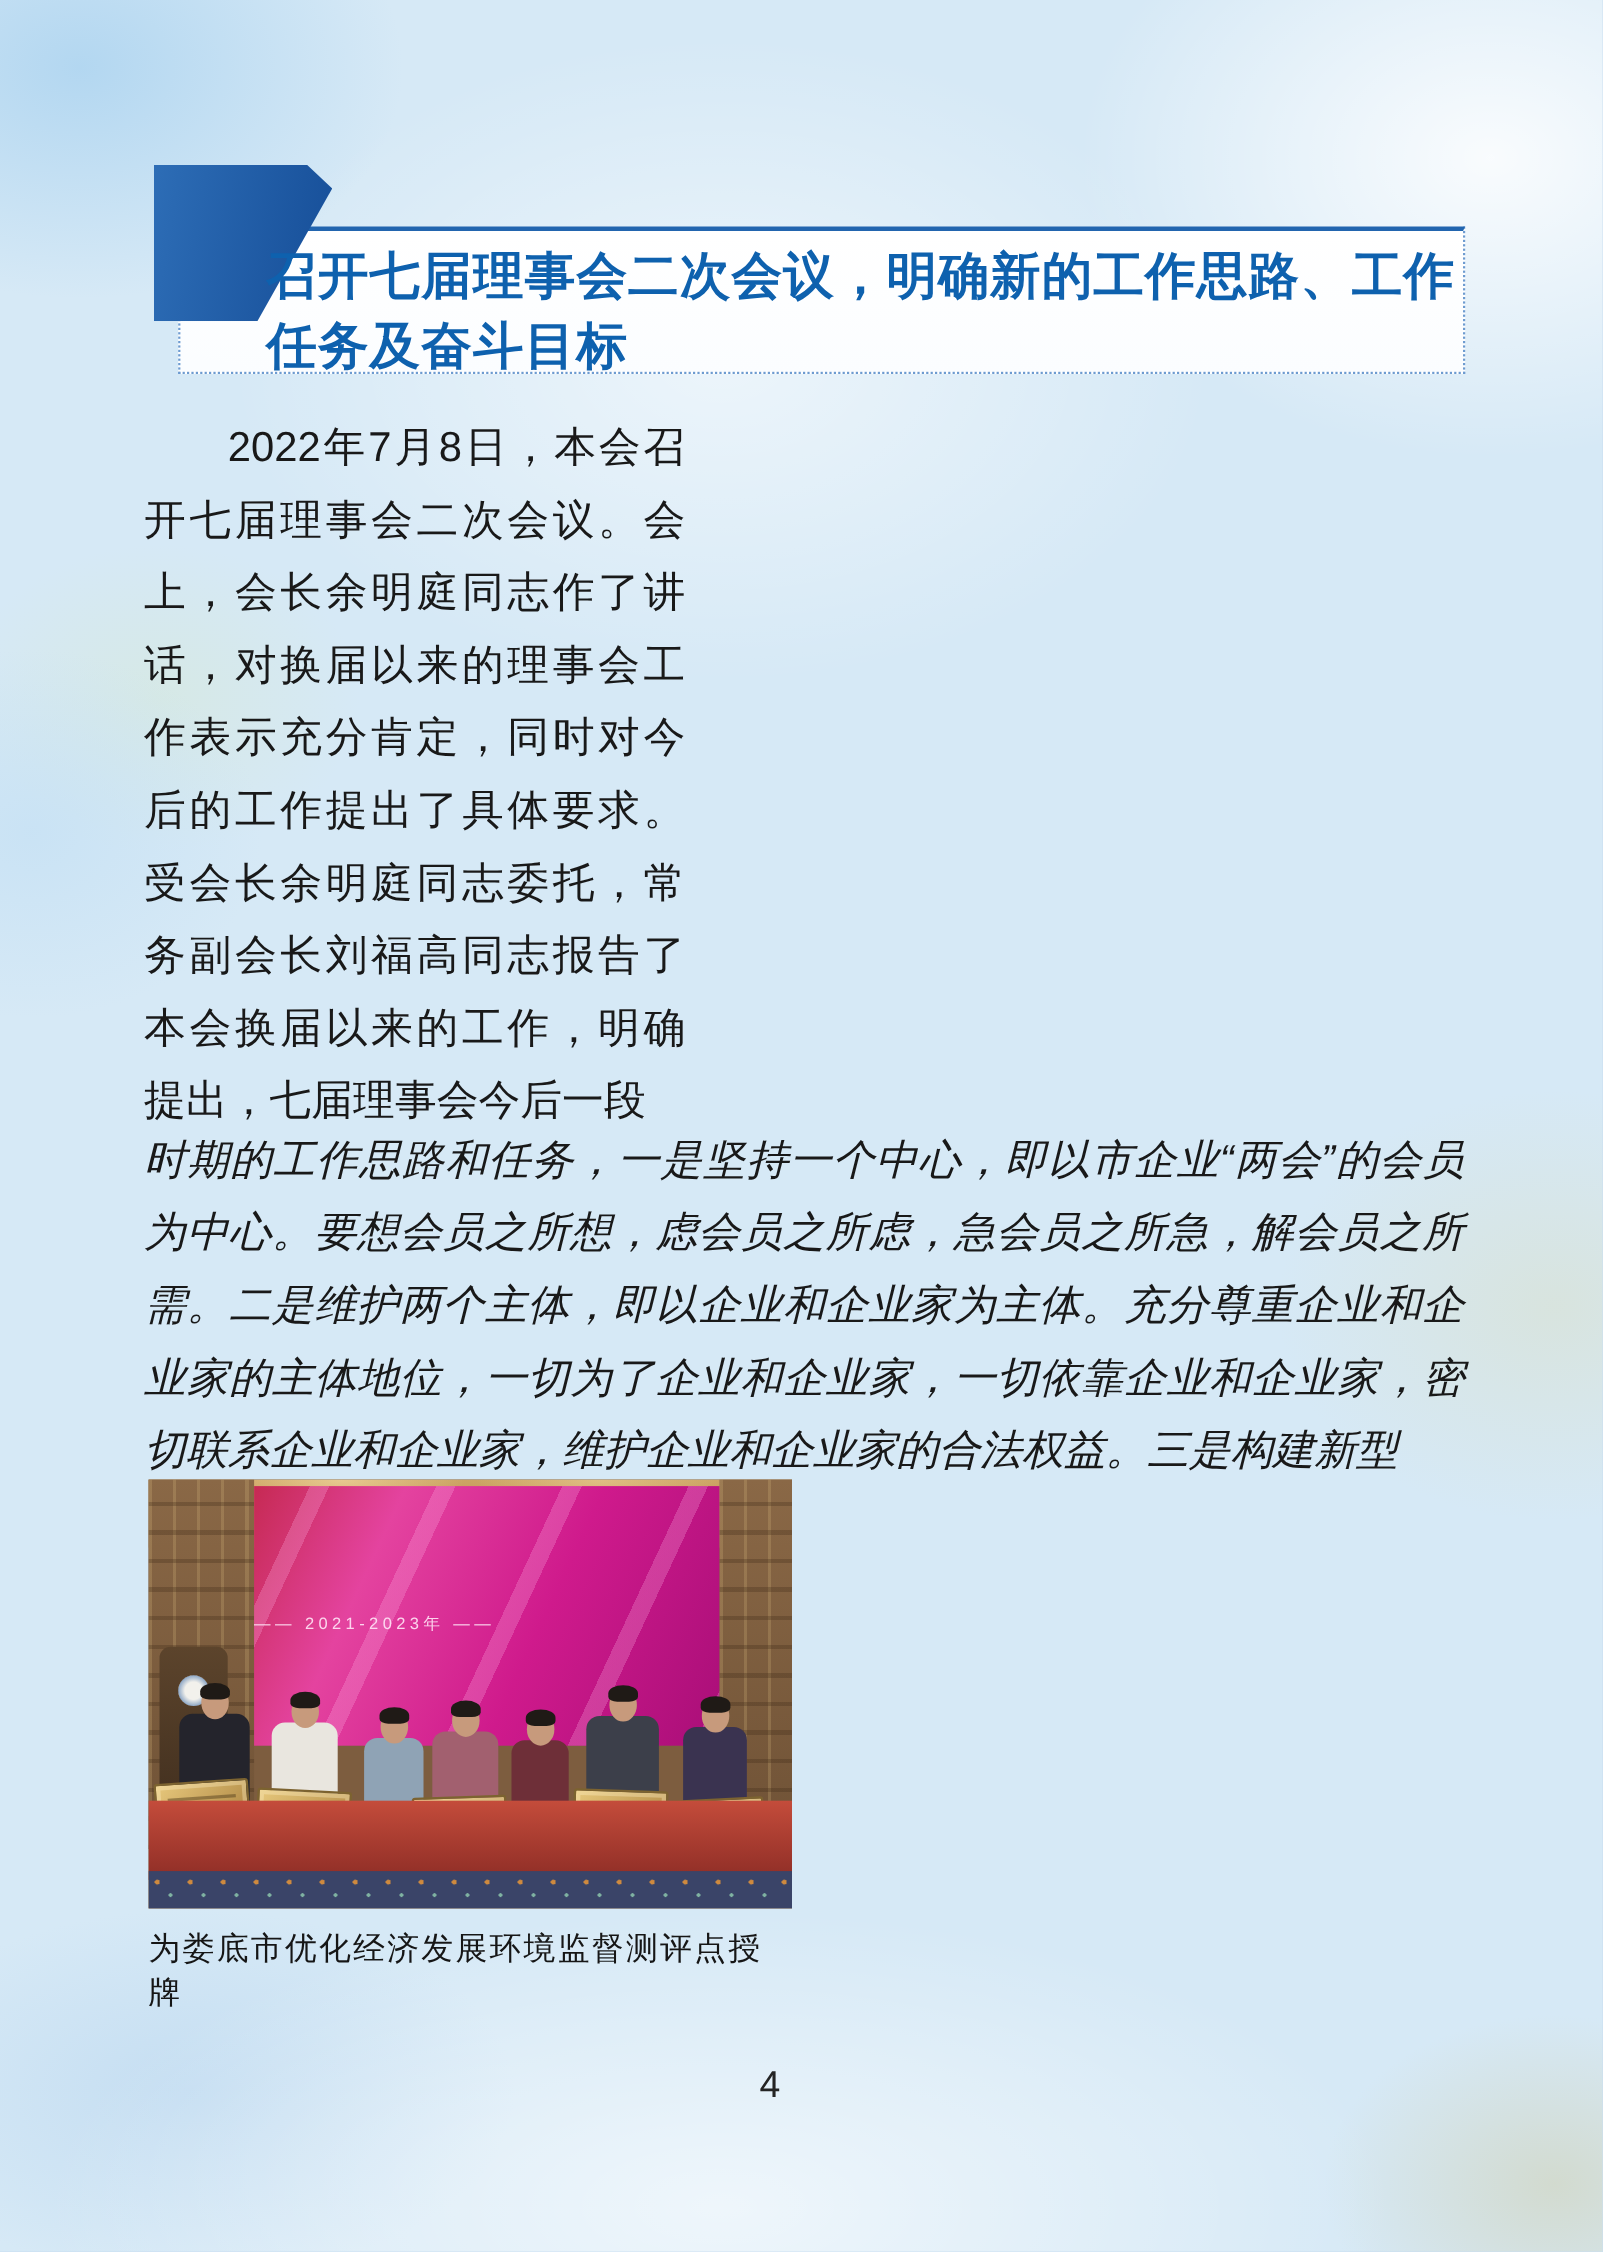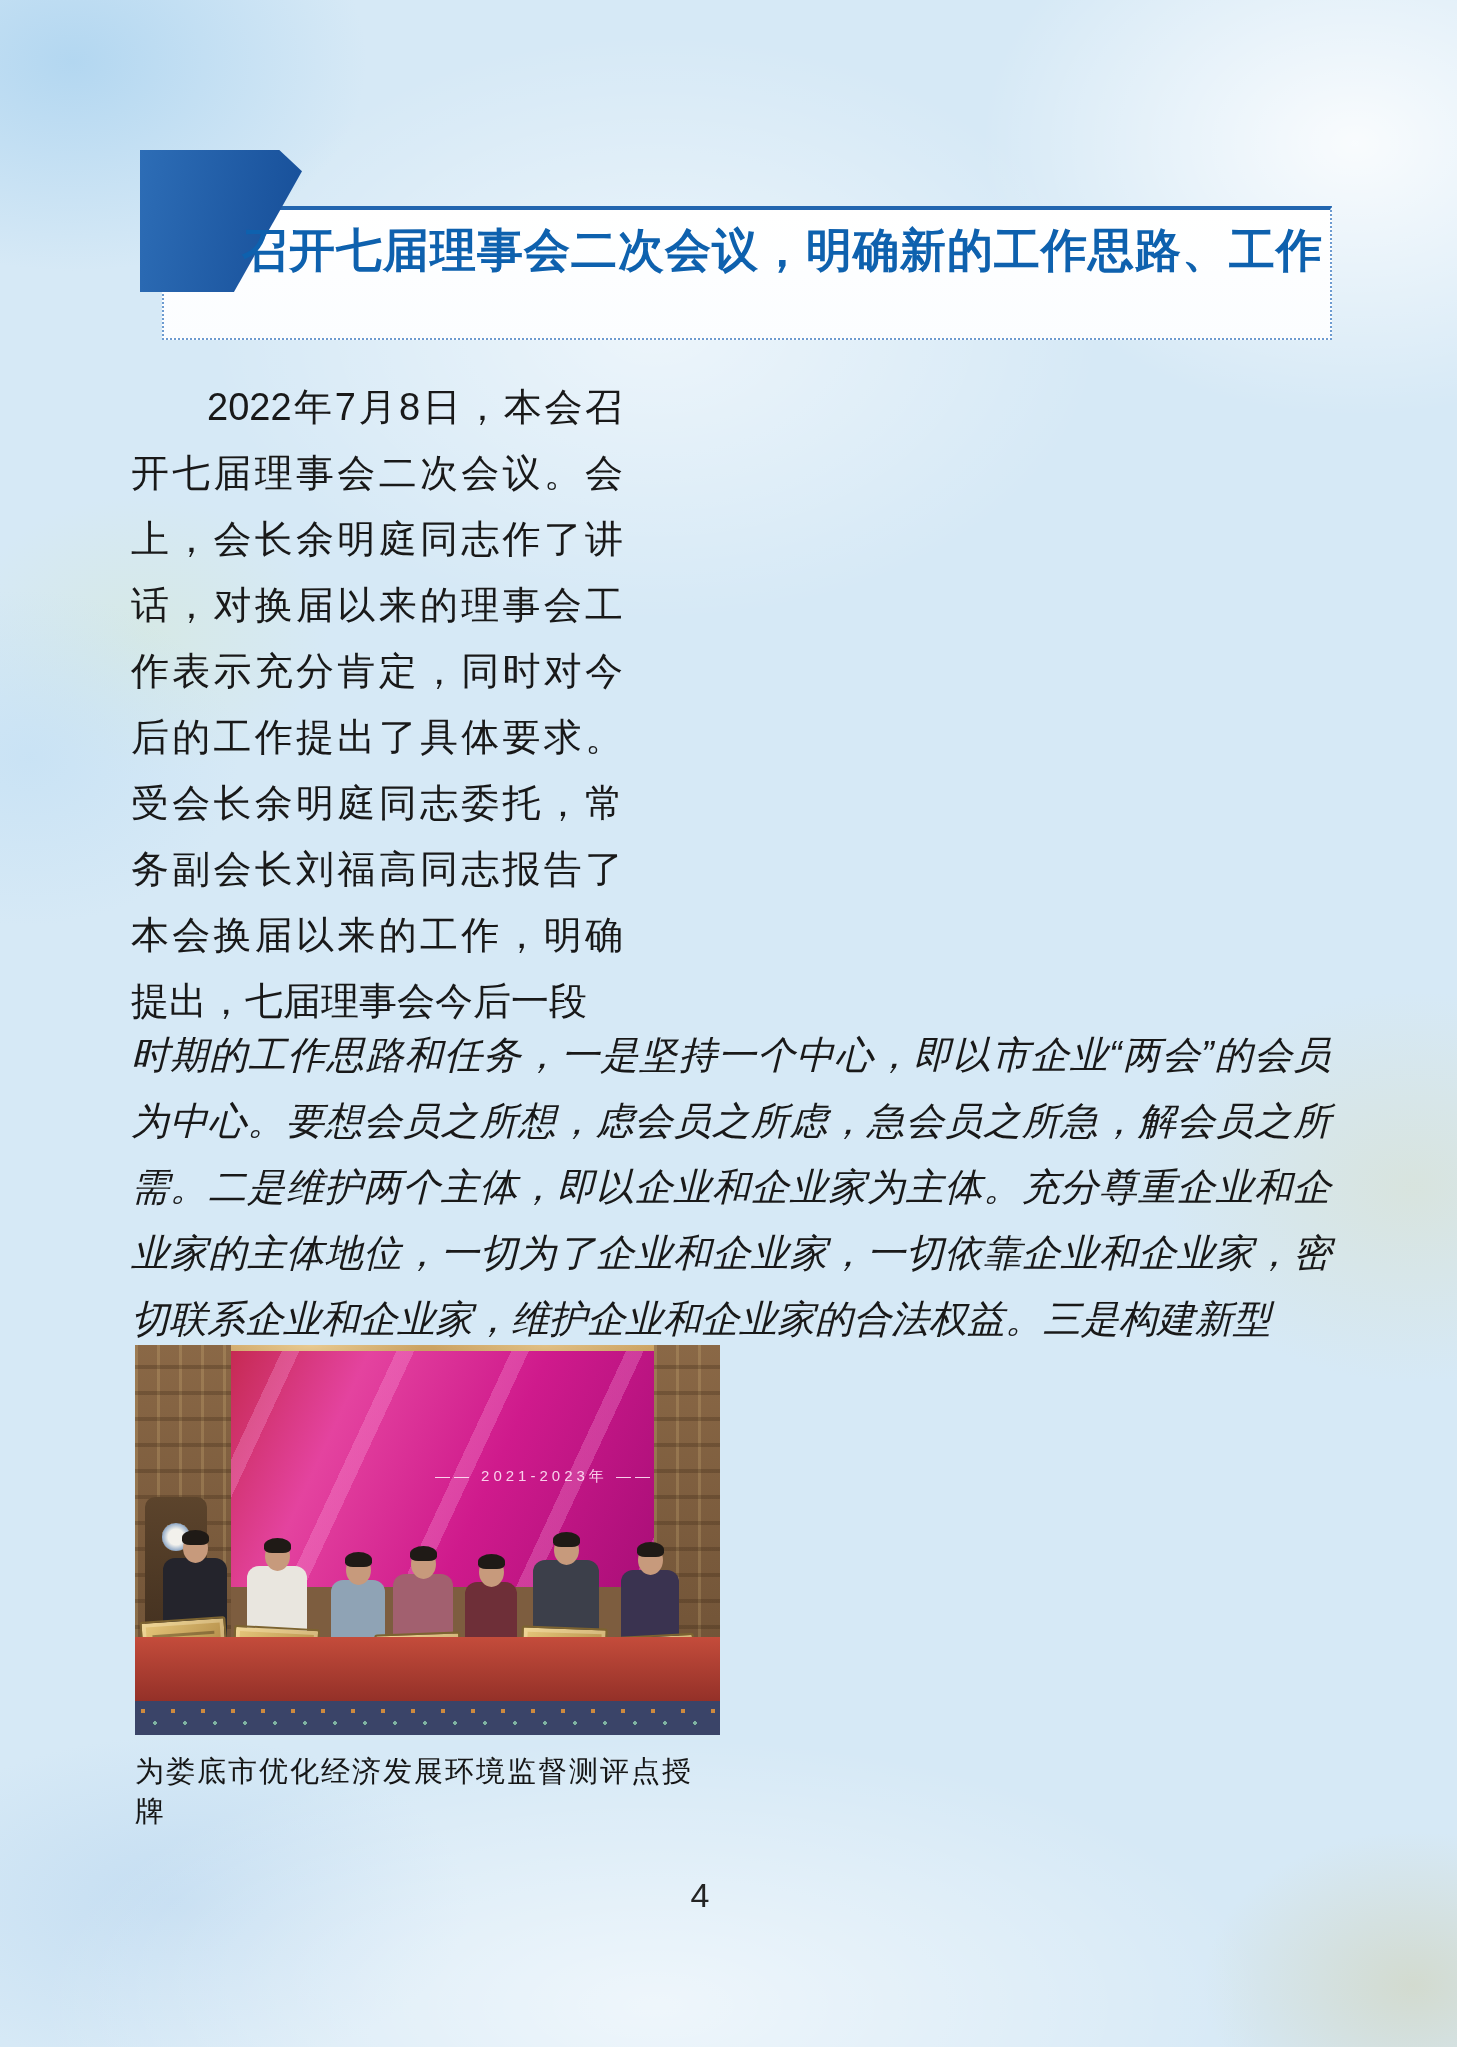--- a/index.html
+++ b/index.html
@@ -117,21 +117,21 @@
                         linear-gradient(#8a6846,#6f5236); }
   .pb-wall-left  { left:0; width:96px; }
   .pb-wall-right { right:0; width:66px; }
   .pb-screen { position:absolute; left:96px; top:6px; width:423px; height:236px;
                background:
                  repeating-linear-gradient(115deg, transparent 0 46px, rgba(255,180,230,.25) 46px 62px, transparent 62px 104px),
                  linear-gradient(115deg,#c62a53 0%, #e4439f 26%, #cf1a8c 60%, #a90e78 100%); }
   .pb-screen-title { position:absolute; left:96px; top:66px; width:423px; text-align:center; white-space:nowrap;
                      font-size:27px; font-weight:700; color:#fcf8ea; letter-spacing:3px;
                      text-shadow:0 0 6px rgba(120,0,80,.6); }
-  .pb-screen-sub { position:absolute; left:96px; top:122px; width:423px; text-align:right;
+  .pb-screen-sub { position:absolute; left:96px; top:122px; width:423px; text-align:left;
                    font-size:15px; color:rgba(255,228,246,.9); letter-spacing:4px; }
   .pb-podium { position:absolute; left:10px; top:152px; width:62px; height:184px; border-radius:10px 10px 0 0;
                background:linear-gradient(#5c442c,#3c2b1c); }
   .pb-podium::before { content:""; position:absolute; left:17px; top:26px; width:28px; height:28px; border-radius:50%;
                        background:radial-gradient(#f2f1ec 40%, #8fa8c6 70%, #e7e4da 72%); }
   .fig { position:absolute; }
   .f-head { width:25px; height:30px; border-radius:50%; background:#c79a7c; margin:0 auto; position:relative; }
   .f-head::before { content:""; position:absolute; left:-1px; right:-1px; top:-3px; height:15px; background:#1f1a16; border-radius:50% 50% 30% 30%; }
   .f-body { margin-top:-5px; border-radius:12px 12px 0 0; }
   .fig-dots .f-body { background-image:radial-gradient(rgba(255,255,255,.55) 1.5px, transparent 2px); background-size:12px 12px; }
@@ -148,20 +148,21 @@
 </style>
 </head>
 <body>
 
 <div class="page">
 
   <div class="title-box"></div>
   <div class="title-flag"></div>
   <div class="title-text">
     <div>召开七届理事会二次会议，明确新的工作思路、工作</div>
+    <div>任务及奋斗目标</div>
   </div>
 
   <div class="para para-left">2022年7月8日，本会召开七届理事会二次会议。会上，会长余明庭同志作了讲话，对换届以来的理事会工作表示充分肯定，同时对今后的工作提出了具体要求。受会长余明庭同志委托，常务副会长刘福高同志报告了本会换届以来的工作，明确提出，七届理事会今后一段</div>
 
 
 
   <div class="para para-wide">时期的工作思路和任务，一是坚持一个中心，即以市企业“两会”的会员为中心。要想会员之所想，虑会员之所虑，急会员之所急，解会员之所需。二是维护两个主体，即以企业和企业家为主体。充分尊重企业和企业家的主体地位，一切为了企业和企业家，一切依靠企业和企业家，密切联系企业和企业家，维护企业和企业家的合法权益。三是构建新型</div>
 
   <div class="photo-bottom">
     <div class="pb-ceiling"></div>

